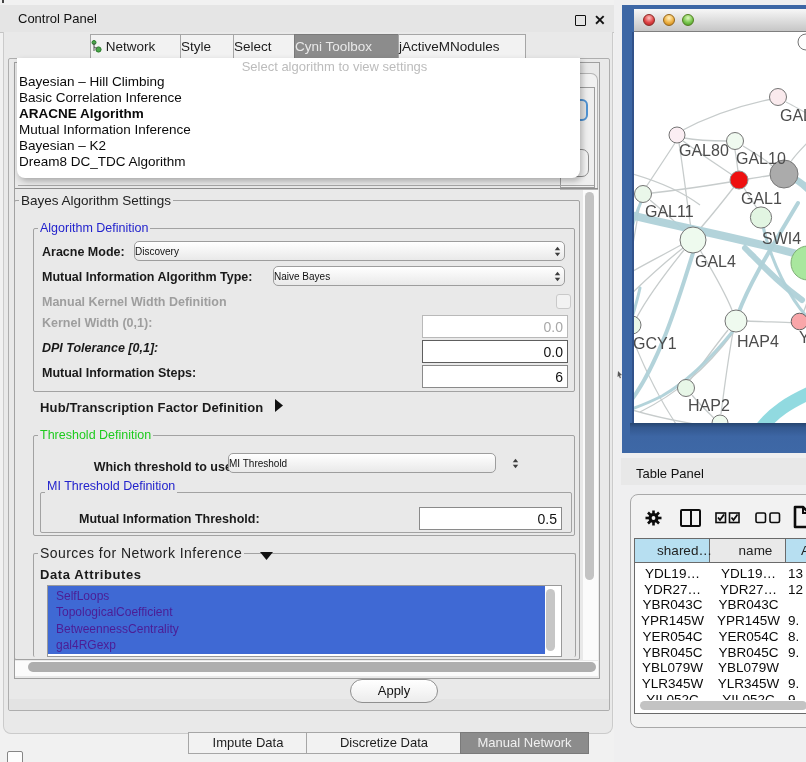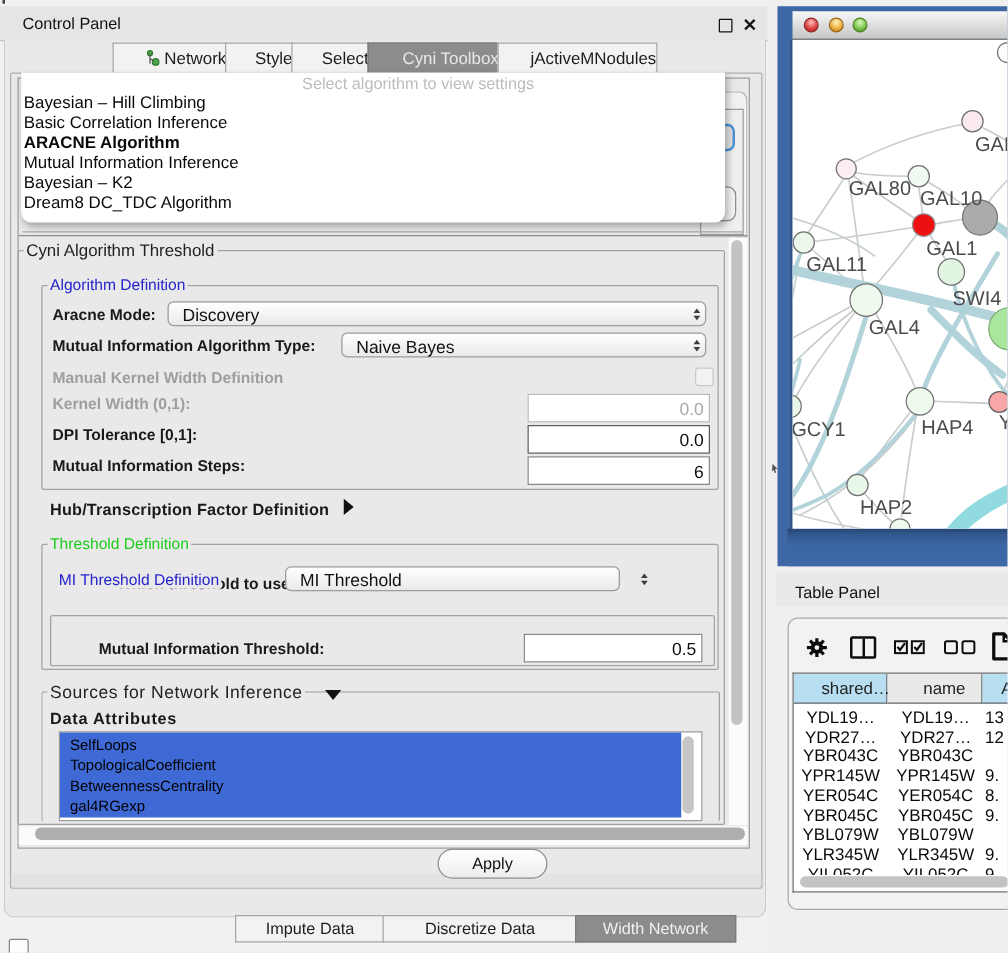--- a/index.html
+++ b/index.html
@@ -19,21 +19,21 @@
 <div class="abs" style="left:594px;top:12px;font-size:14px;font-weight:bold;color:#111;">✕</div>
 
 <div class="abs" style="left:3px;top:32px;width:610px;height:702px;background:#e9e9e9;border:1px solid #cbcbcb;border-top:none;box-sizing:border-box;border-radius:0 0 8px 8px;"></div>
 
 <div class="abs" style="left:2px;top:0;width:2px;height:3px;background:#444;"></div>
 
 <div class="abs" style="left:8px;top:58px;width:602px;height:653px;border:1px solid #aeaeae;background:#e9e9e9;box-sizing:border-box;border-radius:2px;"></div>
 
 <style>
  .ttab{position:absolute;top:34px;height:23px;border:1px solid #a6a6a6;border-right:none;
-   background:#f2f2f2;font-size:13.5px;color:#1c1c1c;text-align:right;line-height:23px;}
+   background:#f2f2f2;font-size:13.5px;color:#1c1c1c;text-align:left;line-height:23px;}
 </style>
 <div class="ttab" style="left:90px;width:90px;"><svg width="11" height="13" viewBox="0 0 11 13" style="vertical-align:-2px">
       <circle cx="3" cy="2.5" r="2" fill="#4aa84a" stroke="#2c7a2c"></circle>
       <circle cx="7.5" cy="9.5" r="2.6" fill="#4aa84a" stroke="#2c7a2c"></circle>
       <line x1="3" y1="3" x2="3" y2="11" stroke="#555" stroke-width="1"></line>
       <line x1="3" y1="7" x2="6" y2="8.6" stroke="#555" stroke-width="1"></line>
     </svg> Network</div>
 <div class="ttab" style="left:180px;width:53px;">Style</div>
 <div class="ttab" style="left:233px;width:61px;">Select</div>
 <div class="ttab" style="left:294px;width:104px;background:#8c8c8c;color:#e8e8e8;border-color:#7a7a7a;">Cyni Toolbox</div>
@@ -45,27 +45,27 @@
 <div class="abs" style="left:585px;top:192px;width:9px;height:388px;background:#c3c3c3;border-radius:5px;"></div>
 
 <div class="abs" style="left:15px;top:661px;width:583px;height:15px;background:#fbfbfb;"></div>
 <div class="abs" style="left:28px;top:662px;width:568px;height:10px;background:#aeaeae;border-radius:6px;"></div>
 
 <div id="settings">
 <style>
  .grp{position:absolute;border:1px solid #a2a2a2;border-radius:2px;}
  .glab{position:absolute;background:#e9e9e9;font-size:12.5px;padding:0 2px;}
  .blab{position:absolute;font-size:12.5px;font-weight:bold;color:#1a1a1a;}
- .combo{position:absolute;height:20px;background:linear-gradient(#ffffff,#e9e9e9);border:1px solid #9d9d9d;border-radius:5px;font-size:14px;color:#111;line-height:20px;padding-left:11px;box-sizing:border-box;}
+ .combo{position:absolute;height:20px;background:linear-gradient(#ffffff,#e9e9e9);border:1px solid #9d9d9d;border-radius:5px;font-size:10px;color:#111;line-height:20px;box-sizing:border-box;}
  .carr{position:absolute;width:9px;height:12px;}
  .fld{position:absolute;height:23px;background:#fff;border:1px solid #8a8a8a;font-size:14px;color:#111;text-align:right;line-height:23px;padding-right:4px;box-sizing:border-box;}
 </style>
 
 <div class="grp" style="left:14px;top:200px;width:564px;height:458px;"></div>
-<div class="glab" style="left:19px;top:193px;color:#222;font-size:13.5px;">Cyni Algorithm Threshold</div>
+<div class="glab" style="left:19px;top:193px;color:#222;font-size:13.5px;">Bayes Algorithm Settings</div>
 
 <div class="grp" style="left:33px;top:228px;width:540px;height:162px;"></div>
 <div class="glab" style="left:38px;top:221px;color:#2323cd;">Algorithm Definition</div>
 
 <div class="blab" style="left:42px;top:245px;">Aracne Mode:</div>
 <div class="combo" style="left:134px;top:241px;width:431px;">Discovery</div>
 <svg class="carr" style="left:554px;top:246px;width:7px;height:11px;" viewBox="0 0 9 12">
       <path d="M4.5 0 L8 4.5 L1 4.5 Z" fill="#3d3d3d"></path>
       <path d="M4.5 12 L8 7.5 L1 7.5 Z" fill="#3d3d3d"></path>
     </svg>
@@ -75,21 +75,21 @@
       <path d="M4.5 0 L8 4.5 L1 4.5 Z" fill="#3d3d3d"></path>
       <path d="M4.5 12 L8 7.5 L1 7.5 Z" fill="#3d3d3d"></path>
     </svg>
 
 <div class="blab" style="left:42px;top:295px;color:#9e9e9e;">Manual Kernel Width Definition</div>
 <div class="abs" style="left:556px;top:294px;width:13px;height:13px;background:#f2f2f2;border:1px solid #c9c9c9;border-radius:3px;"></div>
 
 <div class="blab" style="left:42px;top:316px;color:#9e9e9e;">Kernel Width (0,1):</div>
 <div class="fld" style="left:422px;top:315px;width:146px;border-color:#b9b9b9;color:#a8a8a8;">0.0</div>
 
-<div class="blab" style="left:42px;top:341px;">DPI Tolerance [0,1]:</div>
+<div class="blab" style="left:42px;top:341px;font-style:italic;">DPI Tolerance [0,1]:</div>
 <div class="fld" style="left:422px;top:340px;width:146px;border-color:#5e5e5e;">0.0</div>
 
 <div class="blab" style="left:42px;top:366px;">Mutual Information Steps:</div>
 <div class="fld" style="left:422px;top:365px;width:146px;">6</div>
 
 <div class="blab" style="left:40px;top:400px;font-size:13px;letter-spacing:0.15px;">Hub/Transcription Factor Definition</div>
 <svg class="abs" style="left:274px;top:399px;" width="9" height="13" viewBox="0 0 9 13">
       <path d="M1 0 L9 6.5 L1 13 Z" fill="#111"></path>
     </svg>
 
@@ -97,48 +97,48 @@
 <div class="glab" style="left:38px;top:428px;color:#1ecb1e;">Threshold Definition</div>
 
 <div class="blab" style="left:60px;top:460px;width:176px;text-align:right;">Which threshold to use:</div>
 <div class="combo" style="left:228px;top:453px;width:268px;">MI Threshold</div>
 <svg class="carr" style="left:512px;top:458px;width:7px;height:11px;" viewBox="0 0 9 12">
       <path d="M4.5 0 L8 4.5 L1 4.5 Z" fill="#3d3d3d"></path>
       <path d="M4.5 12 L8 7.5 L1 7.5 Z" fill="#3d3d3d"></path>
     </svg>
 
 <div class="grp" style="left:40px;top:492px;width:530px;height:39px;"></div>
-<div class="glab" style="left:45px;top:457px;color:#2323cd;">MI Threshold Definition</div>
+<div class="glab" style="left:45px;top:479px;color:#2323cd;">MI Threshold Definition</div>
 <div class="blab" style="left:48px;top:512px;padding-left:31px;">Mutual Information Threshold:</div>
 <div class="fld" style="left:419px;top:507px;width:143px;">0.5</div>
 
 <div class="grp" style="left:33px;top:553px;width:541px;height:103px;border-bottom:none;"></div>
 <div class="glab" style="left:38px;top:545px;color:#222;font-size:14px;letter-spacing:0.45px;">Sources for Network Inference</div>
 <svg class="abs" style="left:260px;top:551px;" width="13" height="9" viewBox="0 0 13 9">
       <path d="M0 1 L13 1 L6.5 9 Z" fill="#111"></path>
     </svg>
 <div class="blab" style="left:40px;top:567px;font-size:13px;letter-spacing:0.6px;">Data Attributes</div>
 
 <div class="abs" style="left:47px;top:585px;width:513px;height:70px;background:#fff;border:1px solid #9a9a9a;"></div>
 <div class="abs" style="left:48px;top:586px;width:497px;height:68px;background:#3f69d4;"></div>
-<div class="abs" style="left:56px;top:588px;font-size:12px;color:#000000;line-height:16.4px;">SelfLoops<br>TopologicalCoefficient<br>BetweennessCentrality<br>gal4RGexp</div>
+<div class="abs" style="left:56px;top:588px;font-size:12px;color:#4c1d95;line-height:16.4px;">SelfLoops<br>TopologicalCoefficient<br>BetweennessCentrality<br>gal4RGexp</div>
 <div class="abs" style="left:546px;top:589px;width:9px;height:62px;background:#c6c6c6;border-radius:5px;"></div>
 </div>
 
 <div class="abs" style="left:9px;top:699px;width:600px;height:11px;background:#e3e3e3;border-radius:0 0 2px 2px;"></div>
 
 <div class="abs" style="left:350px;top:679px;width:86px;height:22px;background:linear-gradient(#ffffff,#ececec);border:1px solid #8f8f8f;border-radius:12px;font-size:13px;color:#111;text-align:center;line-height:22px;">Apply</div>
 
 <style>
  .btab{position:absolute;top:708px;height:20px;border:1px solid #a6a6a6;border-right:none;
    background:#f2f2f2;font-size:13px;color:#1c1c1c;text-align:center;line-height:20px;margin-top:24px;}
 </style>
 <div class="btab" style="left:188px;width:118px;">Impute Data</div>
 <div class="btab" style="left:306px;width:154px;">Discretize Data</div>
-<div class="btab" style="left:460px;width:127px;background:#8c8c8c;color:#f0f0f0;border-right:1px solid #7a7a7a;border-color:#7a7a7a;">Width Network</div>
+<div class="btab" style="left:460px;width:127px;background:#8c8c8c;color:#f0f0f0;border-right:1px solid #7a7a7a;border-color:#7a7a7a;">Manual Network</div>
 
 <div class="abs" style="left:7px;top:751px;width:14px;height:12px;border:1.5px solid #868686;border-radius:2px;background:#fdfdfd;"></div>
 
 <div class="abs" style="left:560px;top:73px;width:37px;height:115px;background:#f1f1f1;border:1px solid #b4b4b4;border-radius:0 7px 0 0;border-left:none;"></div>
 <div class="abs" style="left:560px;top:87px;width:33px;height:99px;border:1px solid #9d9d9d;background:#efefef;"></div>
 <div class="abs" style="left:548px;top:99px;width:40px;height:22px;background:#e3e3e3;border:2.5px solid #4f92d2;border-radius:6px;box-sizing:border-box;"></div>
 <div class="abs" style="left:520px;top:149px;width:67px;height:26px;background:#f4f4f4;border:1px solid #8e8e8e;border-radius:7px;"></div>
 <div class="abs" style="left:18px;top:185px;width:576px;height:1px;background:#a6a6a6;"></div>
 <div class="abs" style="left:15px;top:188px;width:583px;height:1px;background:#8e8e8e;"></div>
 <div id="overlay">

